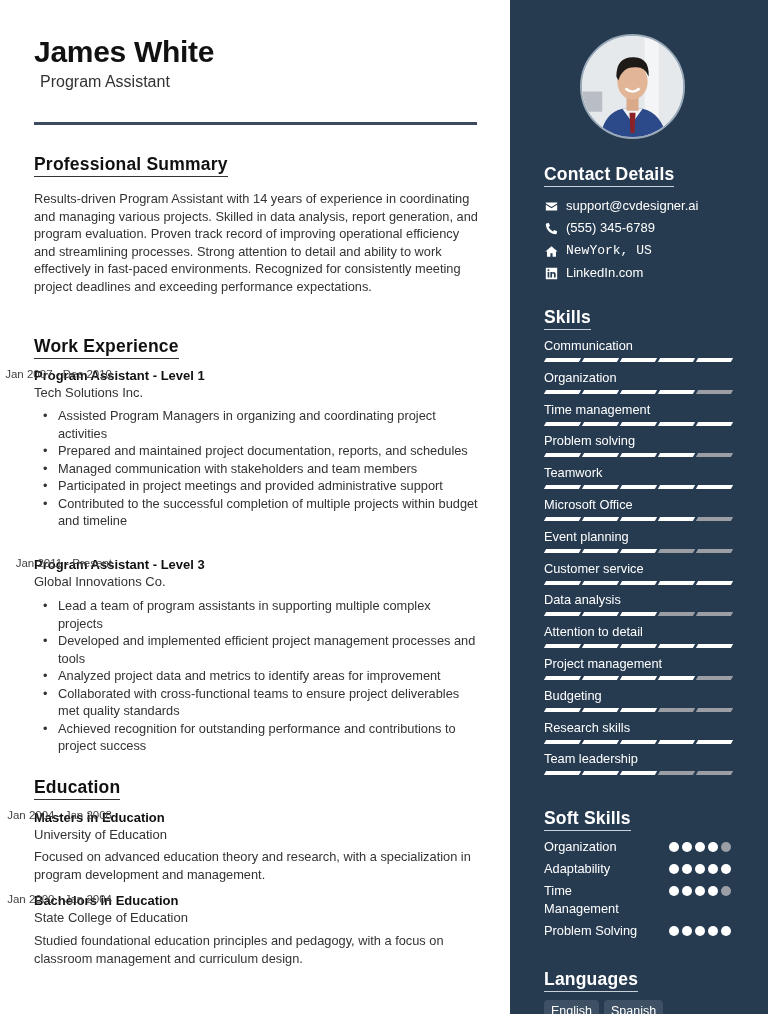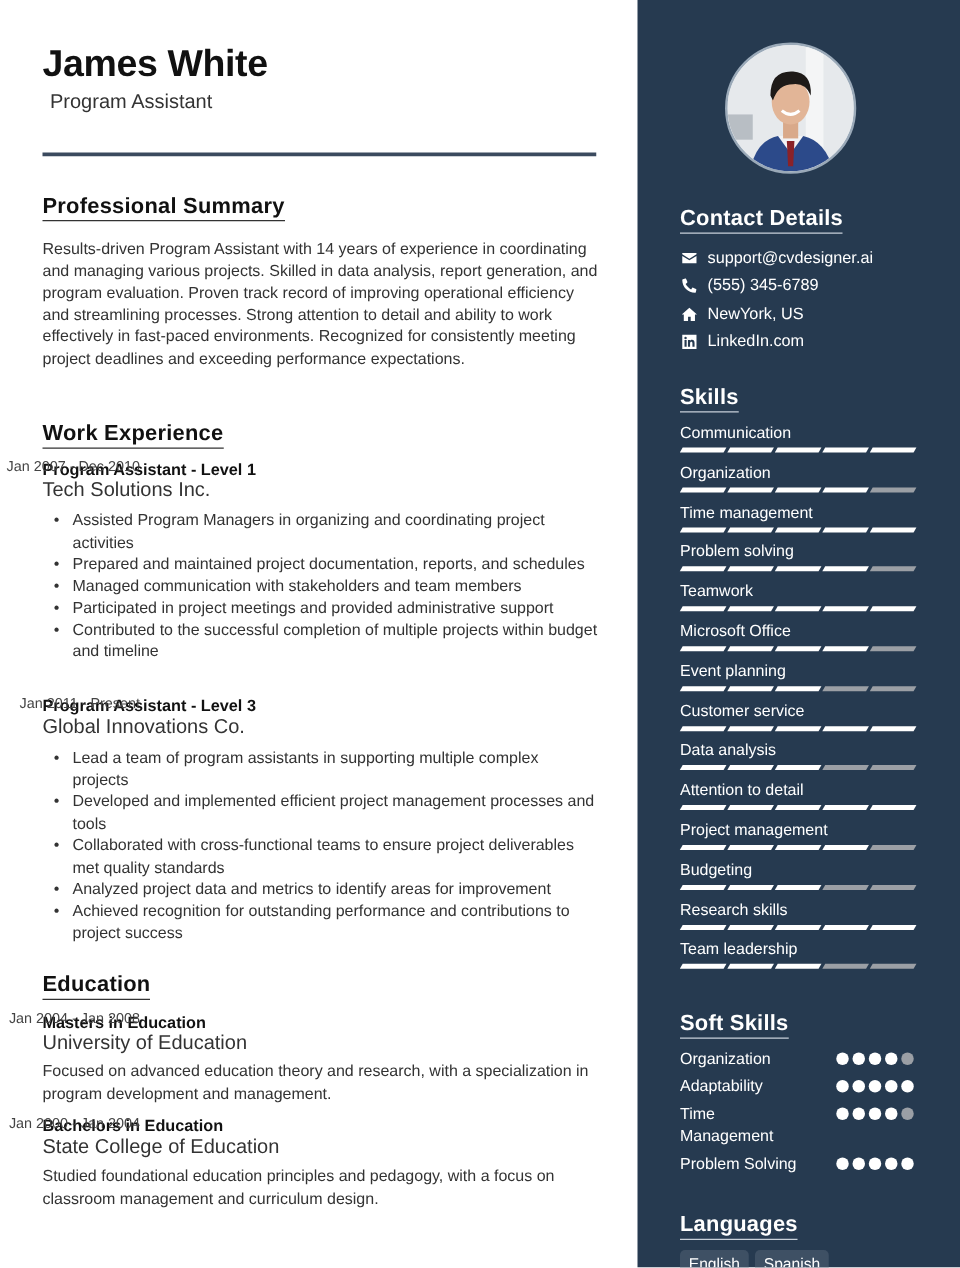--- a/index.html
+++ b/index.html
@@ -14,21 +14,21 @@
   .name { position: absolute; left: 34px; top: 34px; font-size: 30px; font-weight: bold; color: #111; letter-spacing: -0.3px; line-height: 36px; }
   .title { position: absolute; left: 40px; top: 72px; font-size: 16px; color: #333; line-height: 20px; }
   .header-rule { position: absolute; left: 34px; top: 122px; width: 443px; height: 3px; background: #3b4a5e; }
 
   .section-title { position: absolute; left: 34px; font-size: 17.5px; font-weight: bold; color: #111; letter-spacing: 0.2px; line-height: 22px; padding-bottom: 1px; border-bottom: 1.5px solid #333; }
 
   .para { position: absolute; left: 34px; width: 445px; font-size: 12.8px; line-height: 17.5px; color: #333; }
 
   .job-title { position: absolute; left: 34px; font-size: 13px; font-weight: bold; color: #111; line-height: 16px; }
   .job-date { position: absolute; right: 292px; font-size: 11.5px; color: #444; line-height: 14px; text-align: right; }
-  .job-company { position: absolute; left: 34px; font-size: 16px; color: #333; line-height: 16px; }
+  .job-company { position: absolute; left: 34px; font-size: 13px; color: #333; line-height: 16px; }
 
   .bullets { position: absolute; left: 58px; width: 420px; font-size: 12.8px; line-height: 17.5px; color: #333; list-style: none; }
   .bullets li { position: relative; }
   .bullets li::before { content: "•"; position: absolute; left: -15px; top: 0; color: #333; }
 
   
   .photo { position: absolute; left: 70px; top: 34px; width: 105px; height: 105px; border-radius: 50%; overflow: hidden; border: 2px solid #9aa9b8; background: #e8ecef; }
   .photo svg { width: 100%; height: 100%; display: block; }
 
   .side-title { position: absolute; left: 34px; font-size: 17.5px; font-weight: bold; color: #fff; letter-spacing: 0.2px; line-height: 22px; padding-bottom: 1px; border-bottom: 1.5px solid #c8d0d9; }
@@ -75,22 +75,22 @@
       <li>Participated in project meetings and provided administrative support</li>
       <li>Contributed to the successful completion of multiple projects within budget and timeline</li>
     </ul>
 
     <div class="job-title" style="top:557px;">Program Assistant - Level 3</div>
     <div class="job-date" style="top:556px;">Jan 2011 - Present</div>
     <div class="job-company" style="top:574px;">Global Innovations Co.</div>
     <ul class="bullets" style="top:597px;">
       <li>Lead a team of program assistants in supporting multiple complex projects</li>
       <li>Developed and implemented efficient project management processes and tools</li>
+      <li>Analyzed project data and metrics to identify areas for improvement</li>
       <li>Collaborated with cross-functional teams to ensure project deliverables met quality standards</li>
-      <li>Analyzed project data and metrics to identify areas for improvement</li>
       <li>Achieved recognition for outstanding performance and contributions to project success</li>
     </ul>
 
     <div class="section-title" style="top:776px;">Education</div>
 
     <div class="job-title" style="top:810px;">Masters in Education</div>
     <div class="job-date" style="top:808px;">Jan 2004 - Jan 2008</div>
     <div class="job-company" style="top:827px;">University of Education</div>
     <div class="para" style="top:848px;">Focused on advanced education theory and research, with a specialization in program development and management.</div>
 
@@ -127,21 +127,21 @@
       <span>support@cvdesigner.ai</span>
     </div>
     <div class="contact-row" style="top:220px;">
       <span class="ic">
         <svg viewBox="0 0 16 16">
             <path d="M14.5 11.2l-2.8-1.2c-.3-.1-.6 0-.8.2l-1.2 1.5C7.8 10.7 5.3 8.2 4.3 6.3l1.5-1.2c.2-.2.3-.5.2-.8L4.8 1.5C4.6 1.2 4.3 1 4 1.1L1.6 1.7C1.3 1.8 1 2.1 1 2.4 1 9.4 6.6 15 13.6 15c.3 0 .6-.3.7-.6l.6-2.4c0-.4-.1-.7-.4-.8z"></path>
           </svg>
       </span>
       <span>(555) 345-6789</span>
     </div>
-    <div class="contact-row" style="top:243px;">
+    <div class="contact-row" style="top:243px;font-family:Liberation Mono, monospace;">
       <span class="ic">
         <svg viewBox="0 0 16 16">
             <path d="M8 1.5L0.5 8h2v6.5h4.2v-4.2h2.6v4.2h4.2V8h2z"></path>
           </svg>
       </span>
       <span>NewYork, US</span>
     </div>
     <div class="contact-row" style="top:265px;">
       <span class="ic">
         <svg viewBox="0 0 16 16">

